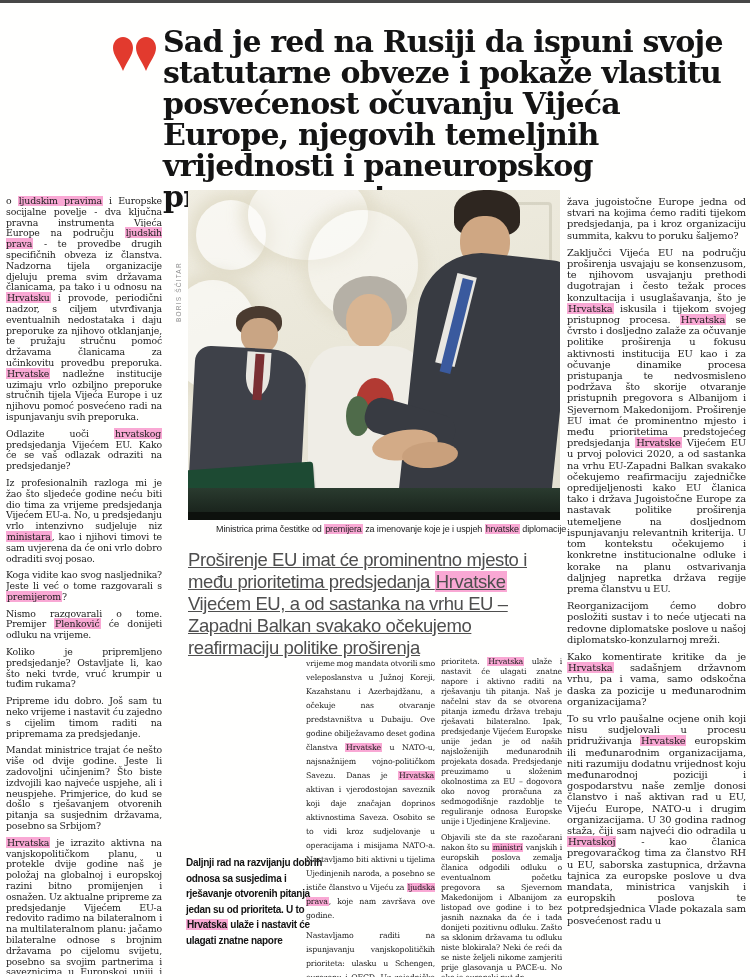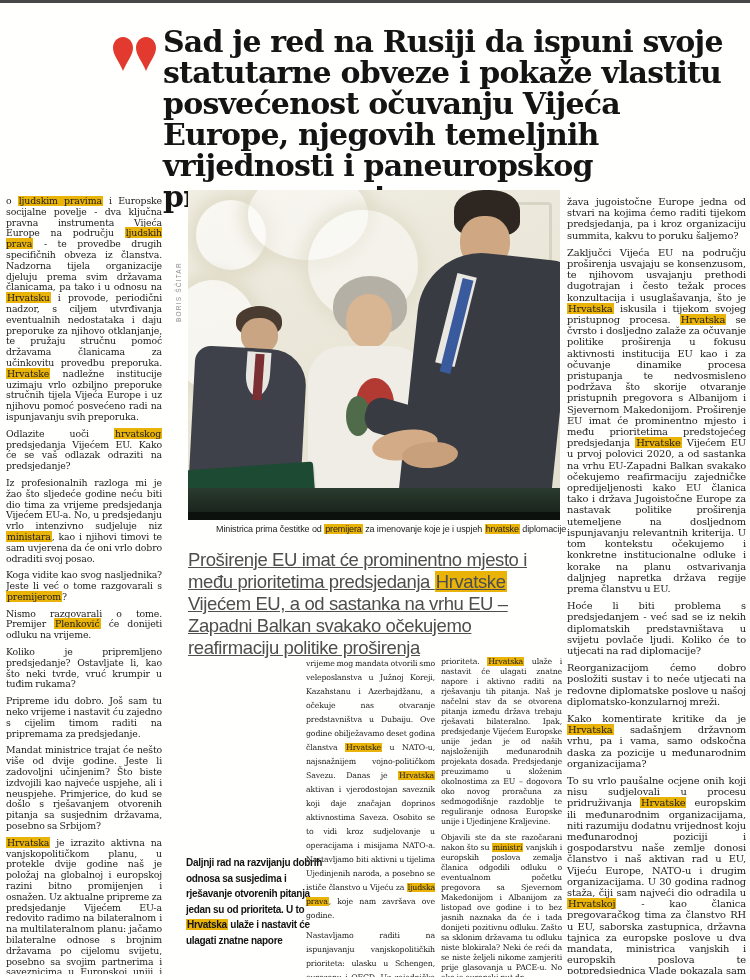--- a/index.html
+++ b/index.html
@@ -39,21 +39,21 @@
 
   
   .col{position:absolute;text-align:justify;overflow:hidden;}
   #col-left {left:6px;  top:196px;width:156px;height:778px;font-size:9.4px; line-height:10.8px;}
   #col-mid-a{left:306px;top:657px;width:129px;height:320px;font-size:7.8px; line-height:14px;}
   #col-mid-b{left:441px;top:657px;width:121px;height:320px;font-size:7.8px; line-height:10px;}
   #col-right{left:567px;top:196px;width:179px;height:778px;font-size:9.9px; line-height:11.2px;}
   .col{letter-spacing:-0.15px;word-spacing:-0.4px;}
   .blk{margin:0 0 6px 0;}
   .q{font-weight:400;}
-  .hl{background:#eab308;padding:0 1px;}
+  .hl{background:#f9a8d4;padding:0 1px;}
 </style>
 </head>
 <body>
 
 <div id="page">
 
   <div id="top-rule"></div>
 
   <div id="quote-mark">
     <svg width="46" height="36" viewBox="0 0 46 36">
@@ -118,19 +118,18 @@
       <p class="blk a"><span>vrijeme mog mandata otvorili smo veleposlanstva u Južnoj Koreji, Kazahstanu i Azerbajdžanu, a očekuje nas otvaranje predstavništva u Dubaiju. Ove godine obilježavamo deset godina članstva </span><span class="hl">Hrvatske</span><span> u NATO-u, najsnažnijem vojno-političkom Savezu. Danas je </span><span class="hl">Hrvatska</span><span> aktivan i vjerodostojan saveznik koji daje značajan doprinos aktivnostima Saveza. Osobito se to vidi kroz sudjelovanje u operacijama i misijama NATO-a. Nastavljamo biti aktivni u tijelima Ujedinjenih naroda, a posebno se ističe članstvo u Vijeću za </span><span class="hl">ljudska prava</span><span>, koje nam završava ove godine.</span></p>
       <p class="blk a"><span>Nastavljamo raditi na ispunjavanju vanjskopolitičkih prioriteta: ulasku u Schengen, eurozonu i OECD. Uz zajednička postignuća tijekom našeg prvog i vrlo uspješnog šestomjesečnog predsjedanja Odborom </span><span class="hl">ministara</span><span> Vijeća Europe, u prošloj godini predsjedali smo i Srednjoeuropskom inicijativom. Daljnji rad na razvijanju dobrih odnosa sa susjednim državama i rješavanje otvorenih pitanja jedan su od naših glavnih</span></p>
     </div>
   <div id="col-mid-b" class="col">
       <p class="blk a"><span>prioriteta. </span><span class="hl">Hrvatska</span><span> ulaže i nastavit će ulagati znatne napore i aktivno raditi na rješavanju tih pitanja. Naš je načelni stav da se otvorena pitanja između država trebaju rješavati bilateralno. Ipak, predsjedanje Vijećem Europske unije jedan je od naših najsloženijih međunarodnih projekata dosada. Predsjedanje preuzimamo u složenim okolnostima za EU – dogovora oko novog proračuna za sedmogodišnje razdoblje te reguliranje odnosa Europske unije i Ujedinjene Kraljevine.</span></p>
       <p class="blk q"><span>Objavili ste da ste razočarani nakon što su </span><span class="hl">ministri</span><span> vanjskih i europskih poslova zemalja članica odgodili odluku o eventualnom početku pregovora sa Sjevernom Makedonijom i Albanijom za listopad ove godine i to bez jasnih naznaka da će i tada donijeti pozitivnu odluku. Zašto sa sklonim državama tu odluku niste blokirala? Neki će reći da se niste željeli nikome zamjeriti prije glasovanja u PACE-u. No ako je europski put dr-</span></p>
     </div>
   <div id="col-right" class="col">
       <p class="blk q"><span>žava jugoistočne Europe jedna od stvari na kojima ćemo raditi tijekom predsjedanja, pa i kroz organizaciju summita, kakvu to poruku šaljemo?</span></p>
       <p class="blk a"><span>Zaključci Vijeća EU na području proširenja usvajaju se konsenzusom, te njihovom usvajanju prethodi dugotrajan i često težak proces konzultacija i usuglašavanja, što je </span><span class="hl">Hrvatska</span><span> iskusila i tijekom svojeg pristupnog procesa. </span><span class="hl">Hrvatska</span><span> se čvrsto i dosljedno zalaže za očuvanje politike proširenja u fokusu aktivnosti institucija EU kao i za očuvanje dinamike procesa pristupanja te nedvosmisleno podržava što skorije otvaranje pristupnih pregovora s Albanijom i Sjevernom Makedonijom. Proširenje EU imat će prominentno mjesto i među prioritetima predstojećeg predsjedanja </span><span class="hl">Hrvatske</span><span> Vijećem EU u prvoj polovici 2020, a od sastanka na vrhu EU-Zapadni Balkan svakako očekujemo reafirmaciju zajedničke opredijeljenosti kako EU članica tako i država Jugoistočne Europe za nastavak politike proširenja utemeljene na dosljednom ispunjavanju relevantnih kriterija. U tom kontekstu očekujemo i konkretne institucionalne odluke i korake na planu ostvarivanja daljnjeg napretka država regije prema članstvu u EU.</span></p>
-      <p class="blk q"><span>Hoće li biti problema s predsjedanjem - već sad se iz nekih diplomatskih predstavništava u svijetu povlače ljudi. Koliko će to utjecati na rad diplomacije?</span></p>
       <p class="blk a"><span>Reorganizacijom ćemo dobro posložiti sustav i to neće utjecati na redovne diplomatske poslove u našoj diplomatsko-konzularnoj mreži.</span></p>
       <p class="blk q"><span>Kako komentirate kritike da je </span><span class="hl">Hrvatska</span><span> sadašnjem državnom vrhu, pa i vama, samo odskočna daska za pozicije u međunarodnim organizacijama?</span></p>
       <p class="blk a"><span>To su vrlo paušalne ocjene onih koji nisu sudjelovali u procesu pridruživanja </span><span class="hl">Hrvatske</span><span> europskim ili međunarodnim organizacijama, niti razumiju dodatnu vrijednost koju međunarodnoj poziciji i gospodarstvu naše zemlje donosi članstvo i naš aktivan rad u EU, Vijeću Europe, NATO-u i drugim organizacijama. U 30 godina radnog staža, čiji sam najveći dio odradila u </span><span class="hl">Hrvatskoj</span><span> - kao članica pregovaračkog tima za članstvo RH u EU, saborska zastupnica, državna tajnica za europske poslove u dva mandata, ministrica vanjskih i europskih poslova te potpredsjednica Vlade pokazala sam posvećenost radu u </span></p>
     </div>
 
 </div>
 
 </body></html>

